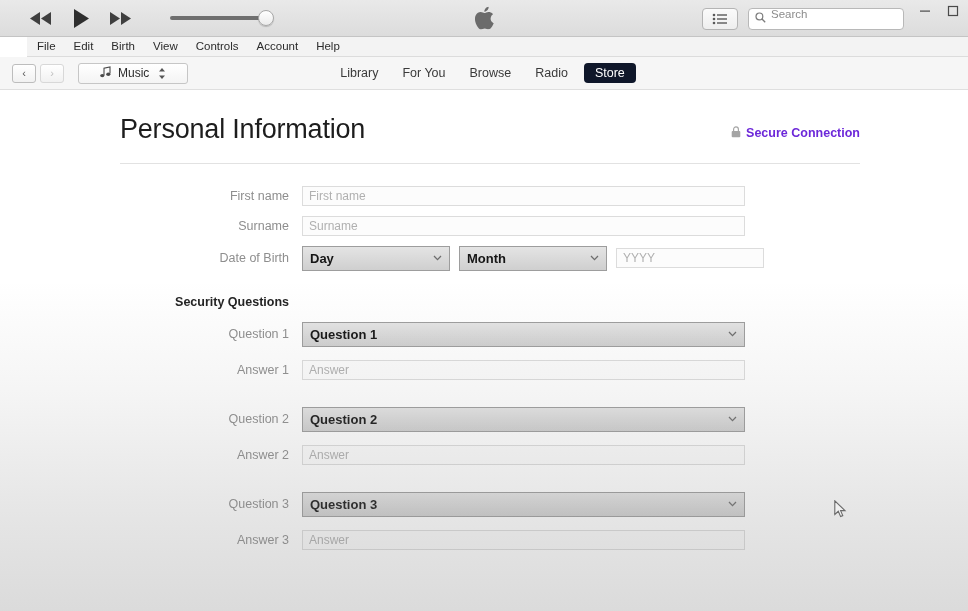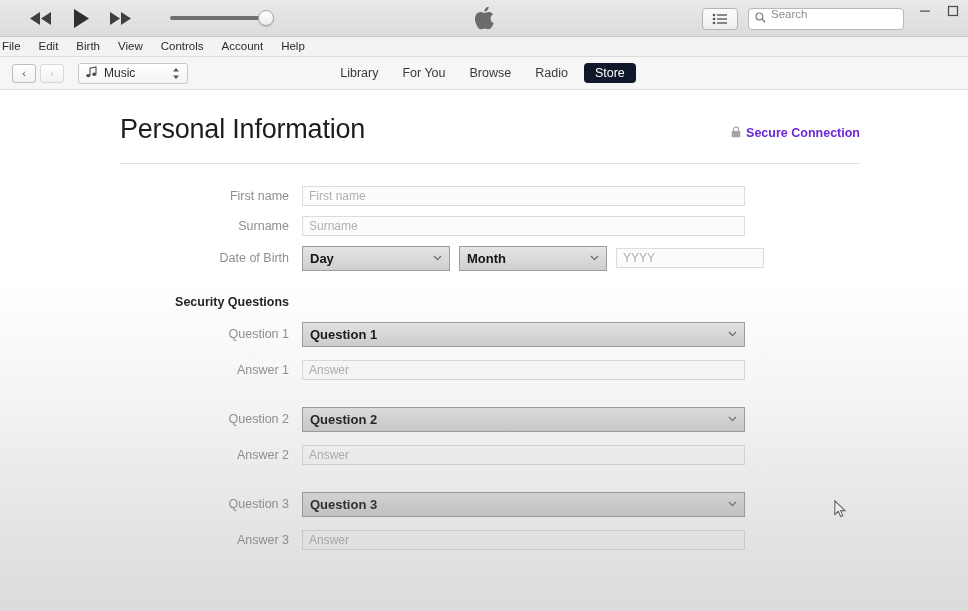--- a/index.html
+++ b/index.html
@@ -124,21 +124,23 @@
     color: #4a4a4a;
   }
 
   
   .menubar {
     height: 20px;
     background: #f3f3f3;
     border-bottom: 1px solid #dcdcdc;
     display: flex;
     align-items: center;
+    padding-left: 8px;
     gap: 14px;
+    margin-left: 27px;
   }
   .menu-item {
     font-size: 11.5px;
     color: #2b2b2b;
     line-height: 1;
     padding: 2px 2px;
     white-space: nowrap;
   }
 
   
@@ -168,21 +170,21 @@
 
   .source-select {
     margin-left: 14px;
     width: 110px;
     height: 21px;
     border: 1px solid #c6c6c6;
     border-radius: 3px;
     background: linear-gradient(to bottom,#ffffff,#f4f4f4);
     display: flex;
     align-items: center;
-    padding: 0 7px;
+    padding: 0 21px;
     gap: 7px;
   }
   .source-select .lbl {
     font-size: 12px;
     color: #2b2b2b;
     flex: 1;
   }
   .source-select .updown {
     font-size: 9px;
     color: #555;

